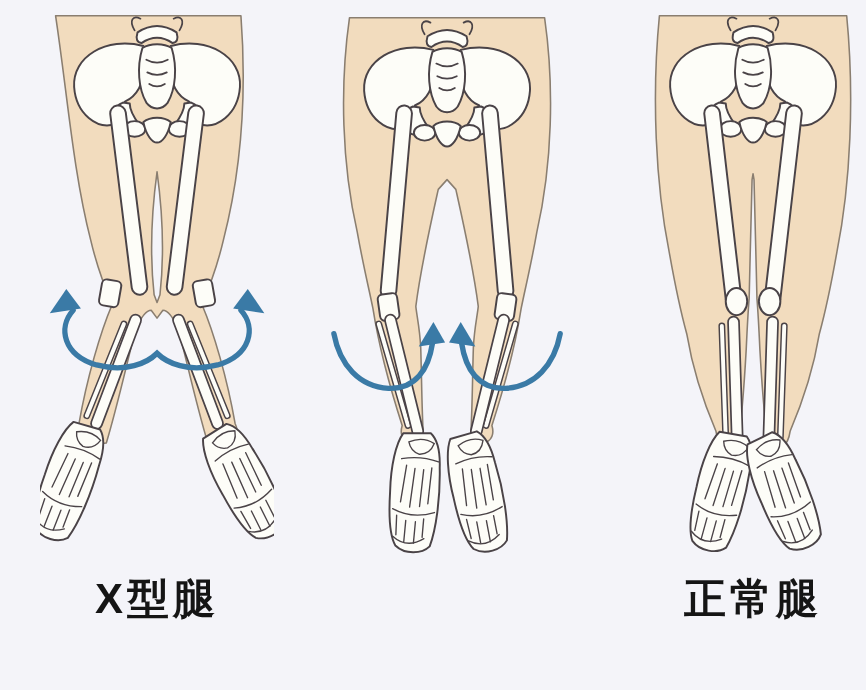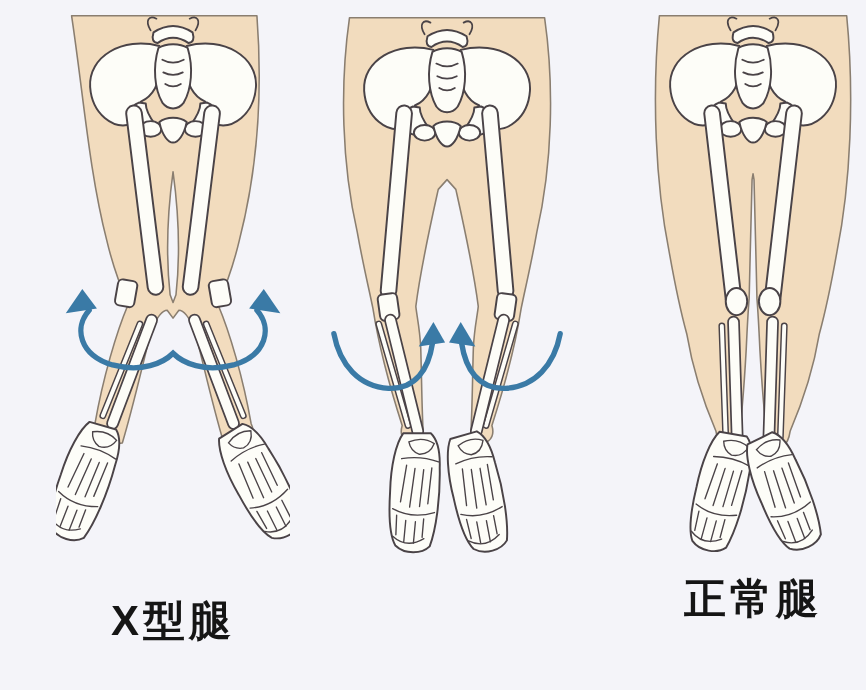--- a/index.html
+++ b/index.html
@@ -6,21 +6,21 @@
     --background:#f4f4f9; --skin:#f2dcbe; --bone:#fdfdf8;
     --outline:#4a4347; --arrow:#3a7aa6; --label_text:#151515;
   }
   html,body{margin:0;padding:0;}
   body{
     width:866px;height:690px;position:relative;overflow:hidden;
     background:var(--background);
     font-family:"Liberation Sans","DejaVu Sans",sans-serif;
   }
   .figure-block{position:absolute;top:6px;display:flex;flex-direction:column;align-items:center;}
-  #fig-x{left:56px;gap:22px;}
+  #fig-x{left:40px;}
   #fig-o{left:330px;}
   #fig-n{left:636px;}
   svg.anatomy{height:556px;display:block;}
   .caption{
     margin-top:16px;font-size:42px;font-weight:700;color:var(--label_text);
     letter-spacing:4px;line-height:1;white-space:nowrap;
   }
   
   .skin{fill:var(--skin);stroke:#8a7e70;stroke-width:1.6;stroke-linejoin:round;}
   .bone{fill:var(--bone);stroke:var(--outline);stroke-width:2;stroke-linejoin:round;}

